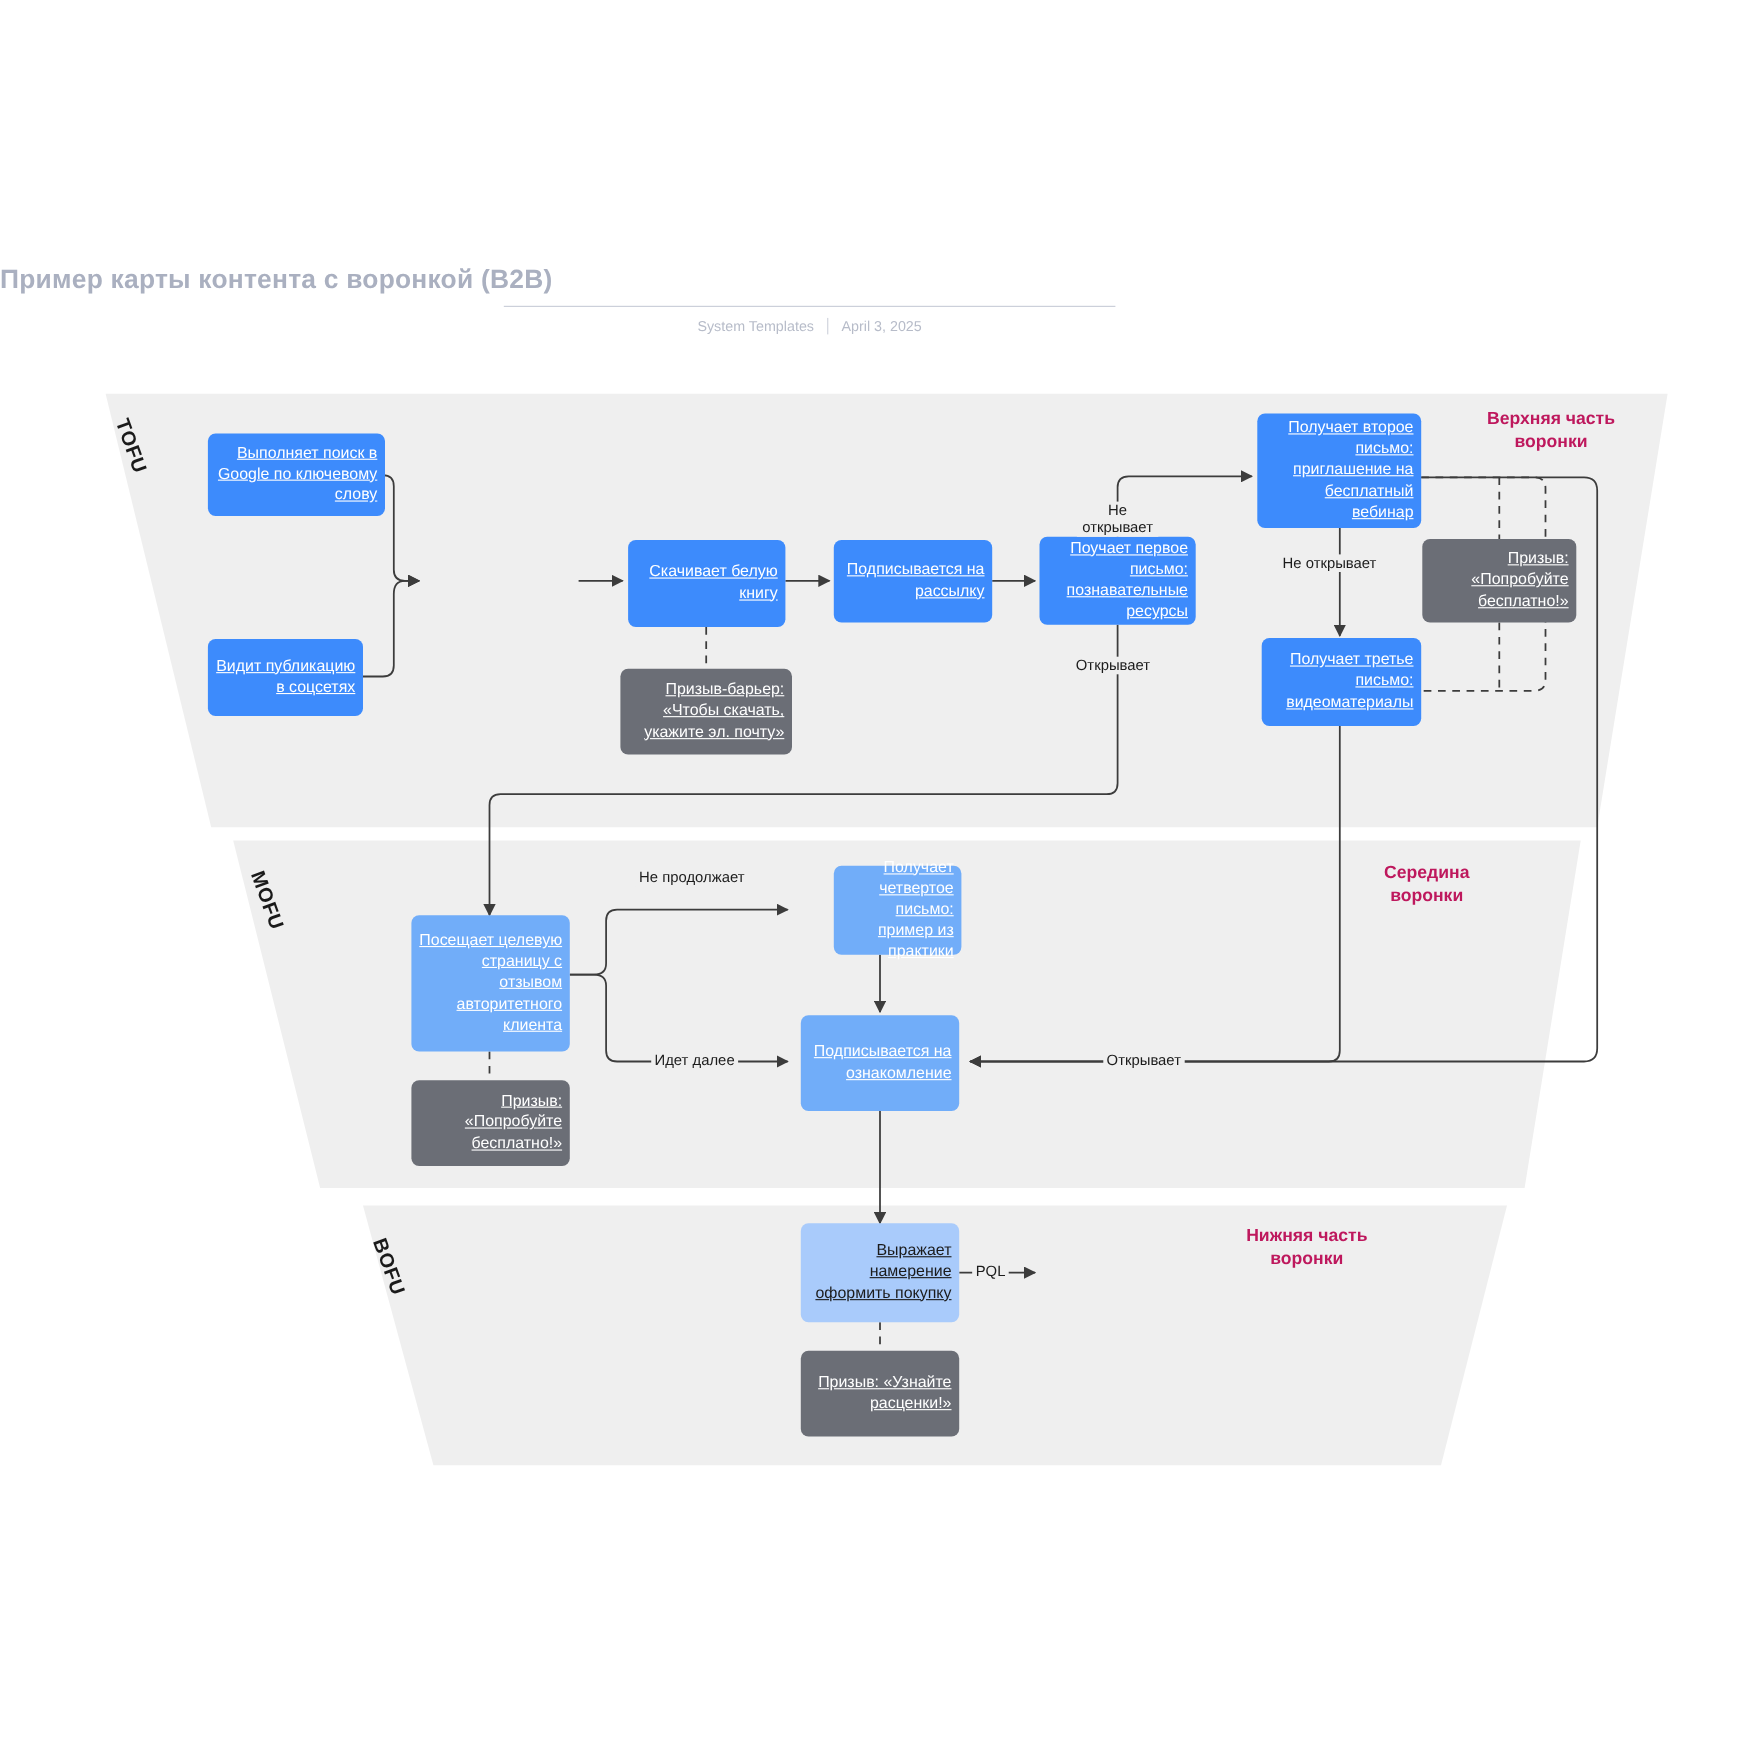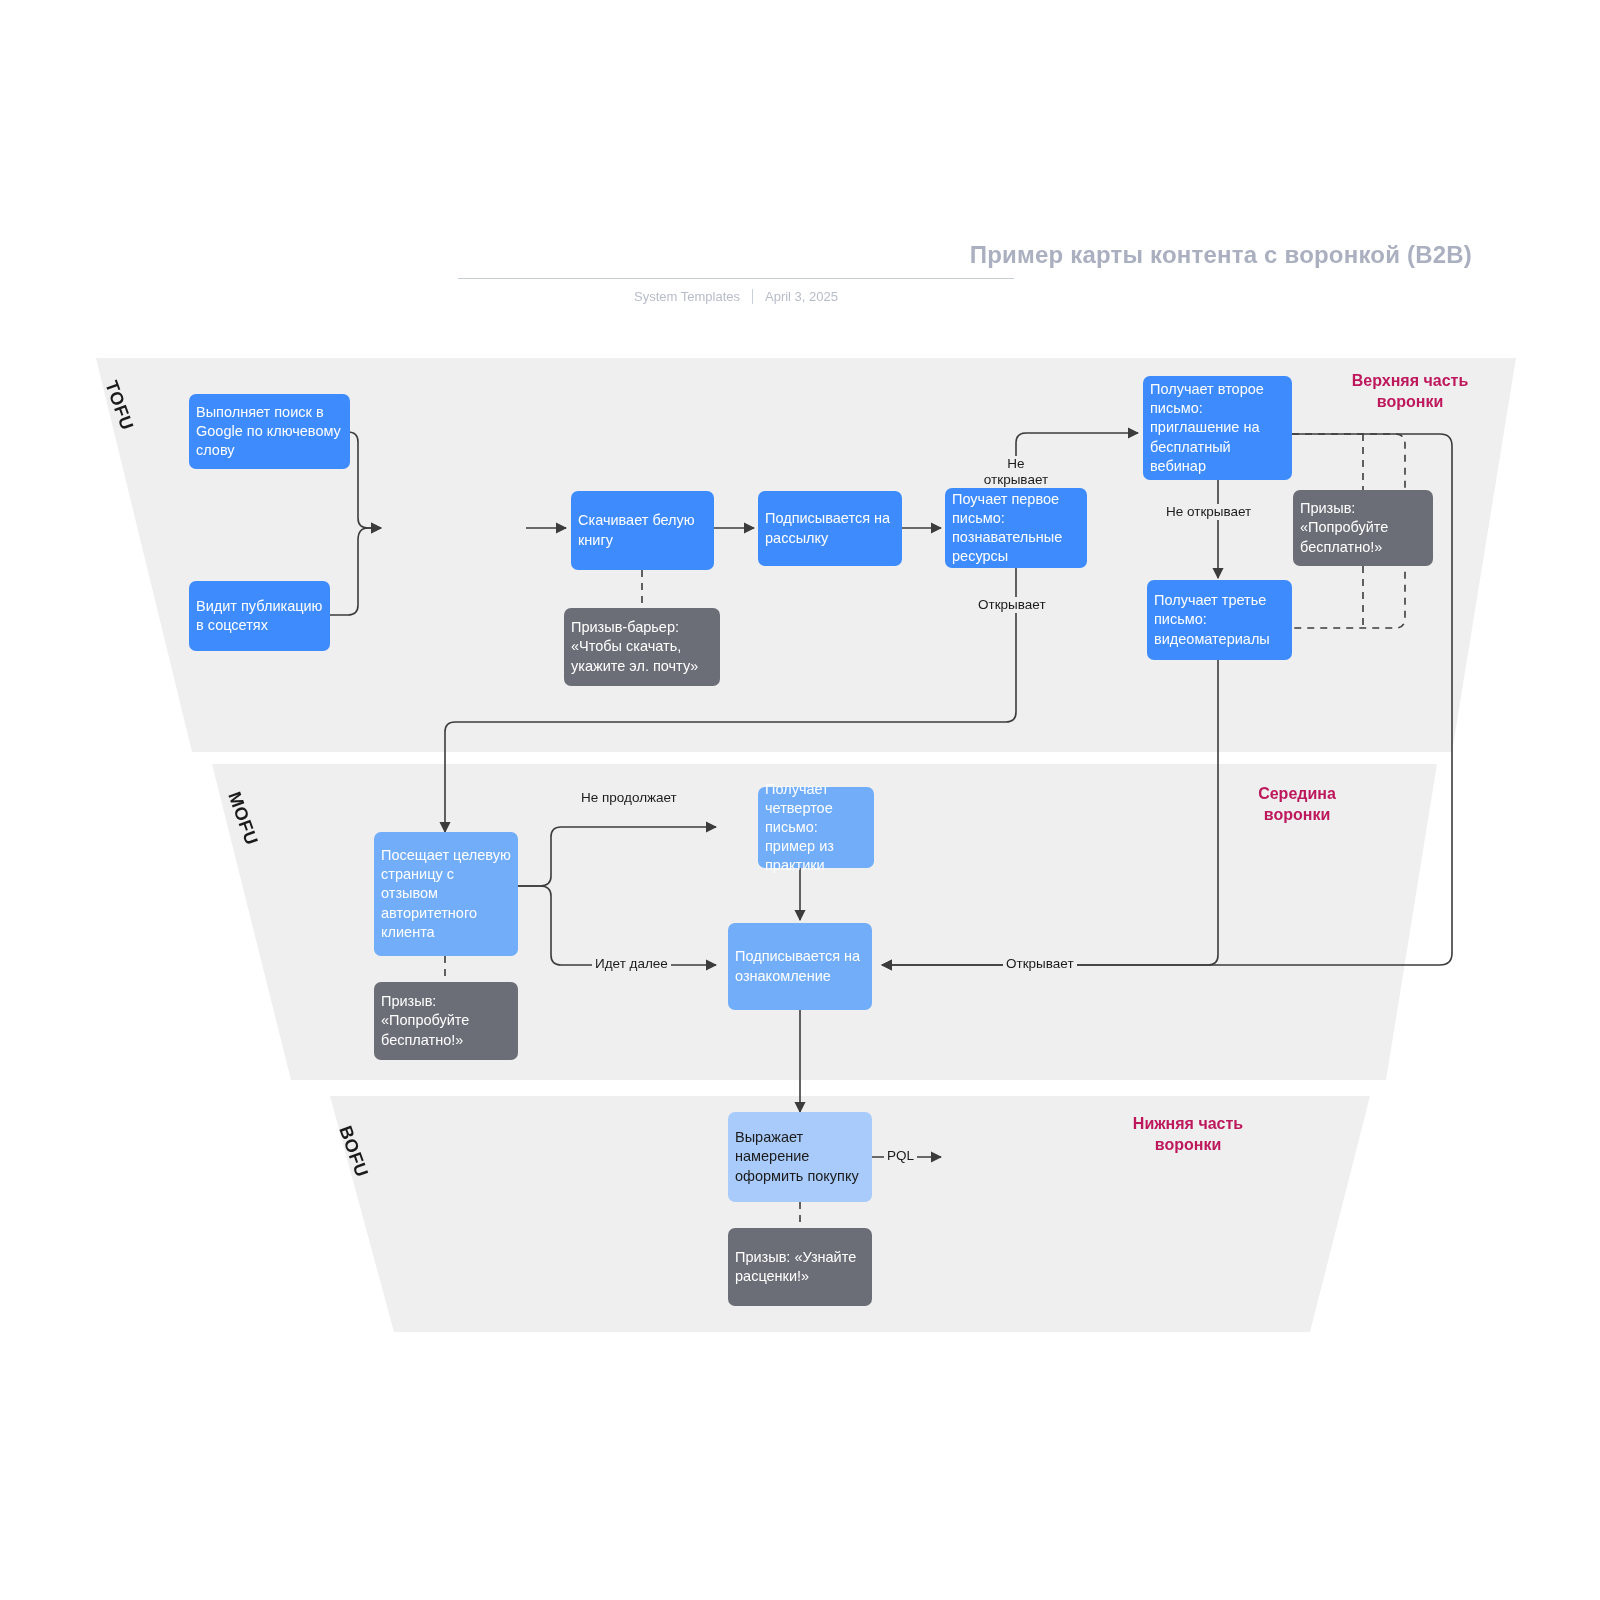--- a/index.html
+++ b/index.html
@@ -7,21 +7,21 @@
     margin: 0; padding: 0;
     width: 1600px; height: 1600px;
     background: #ffffff;
     font-family: "Liberation Sans", sans-serif;
   }
   #stage { position: relative; width: 1600px; height: 1600px; overflow: hidden; }
 
   
   .doc-header {
     position: absolute; left: 0; top: 238px; width: 1472px;
-    text-align: right;
+    text-align: left;
   }
   .doc-title {
     font-size: 24px; font-weight: bold; color: #aab0c0;
     letter-spacing: .2px; line-height: 34px;
     padding-bottom: 6px;
   }
   .title-rule {
     width: 556px; height: 1px; background: #c7cbd6;
     margin: 0 auto 0 auto;
   }
@@ -32,24 +32,25 @@
   .doc-sub .divider { width: 1px; height: 15px; background: #ccd0da; display:inline-block; }
 
   
   #canvas { position: absolute; left: 0; top: 0; }
 
   
   .node {
     position: absolute;
     border-radius: 7px;
     display: flex; align-items: center; justify-content: center;
-    text-align: left;
+    text-align: right;
     color: #ffffff;
     padding: 20px 7px;
     line-height: 1.32;
+    text-decoration: underline;
   }
   .node span { display: block; width: 100%; }
   .n-tofu { background: #3d8bfc; font-size: 14.5px; }
   .n-mofu { background: #71adf9; font-size: 14.5px; }
   .n-bofu { background: #a9cbfb; color: #1b1b1b; font-size: 14.5px; }
   .n-cta  { background: #6b6e76; font-size: 14.5px; }
 
   
   .elabel {
     position: absolute;

